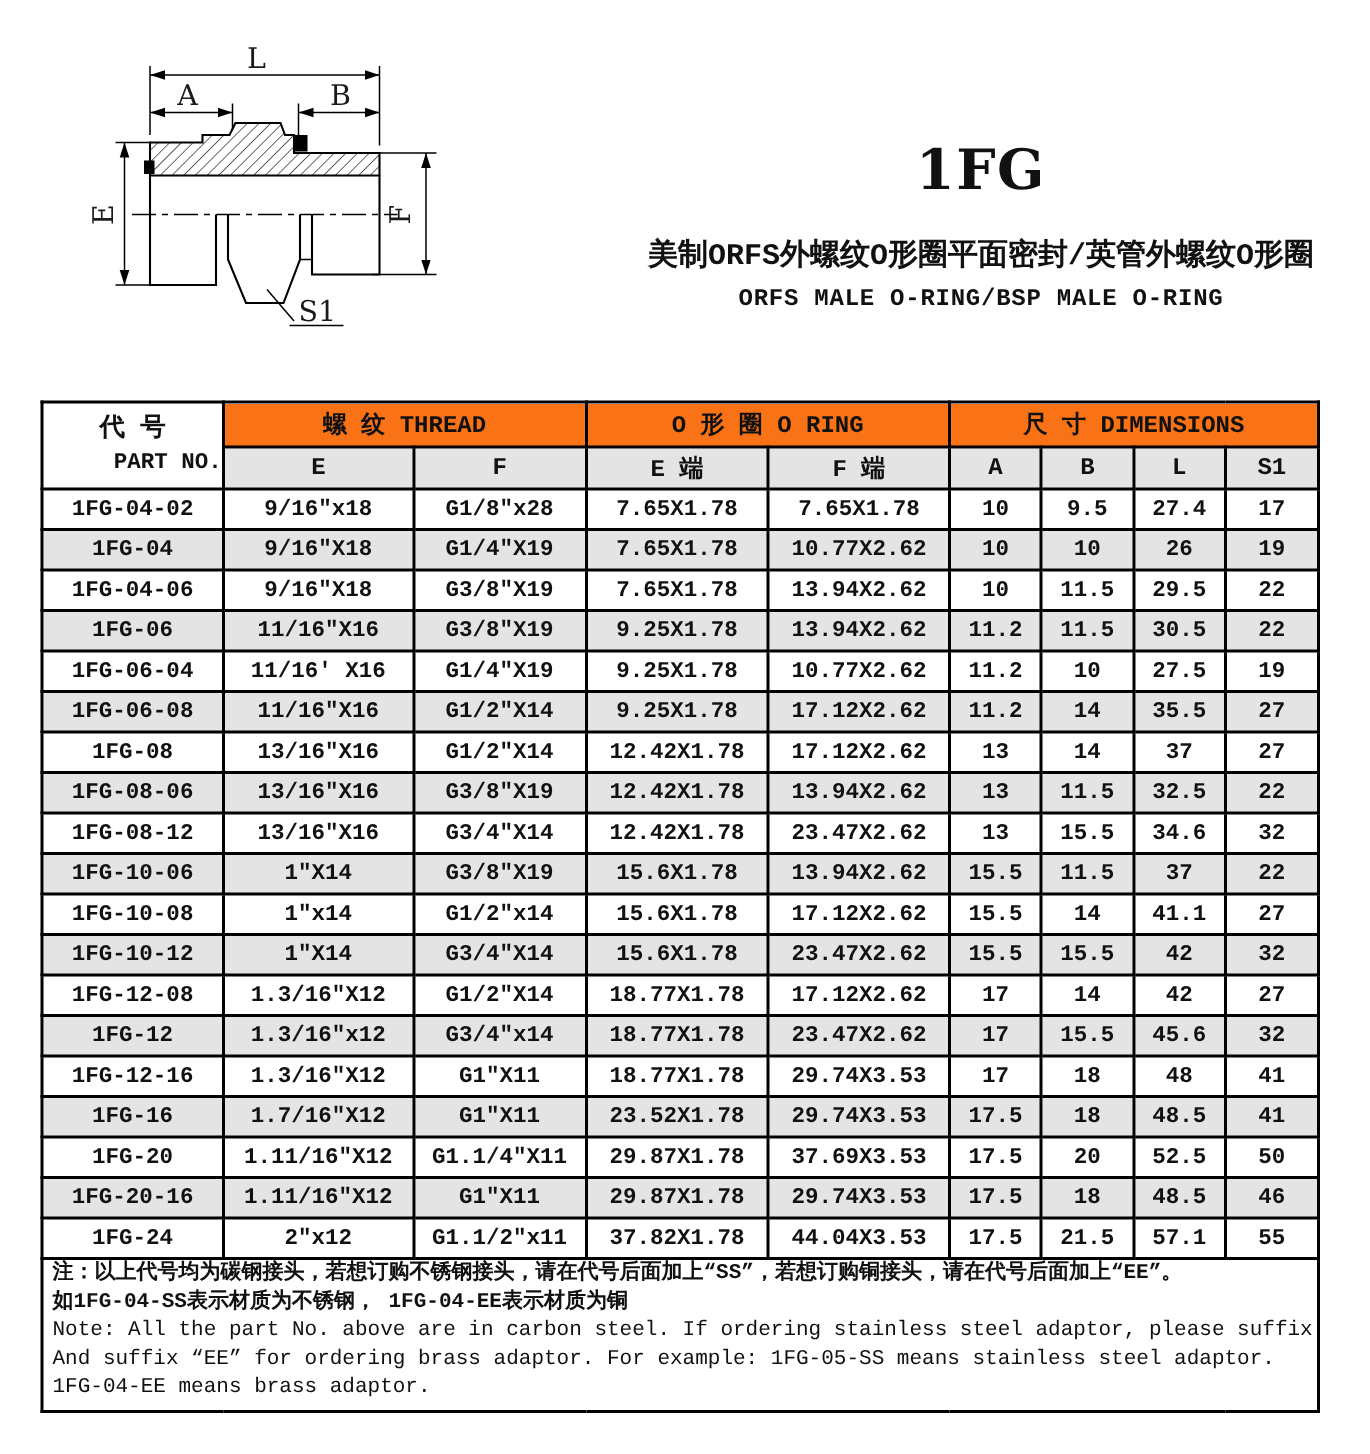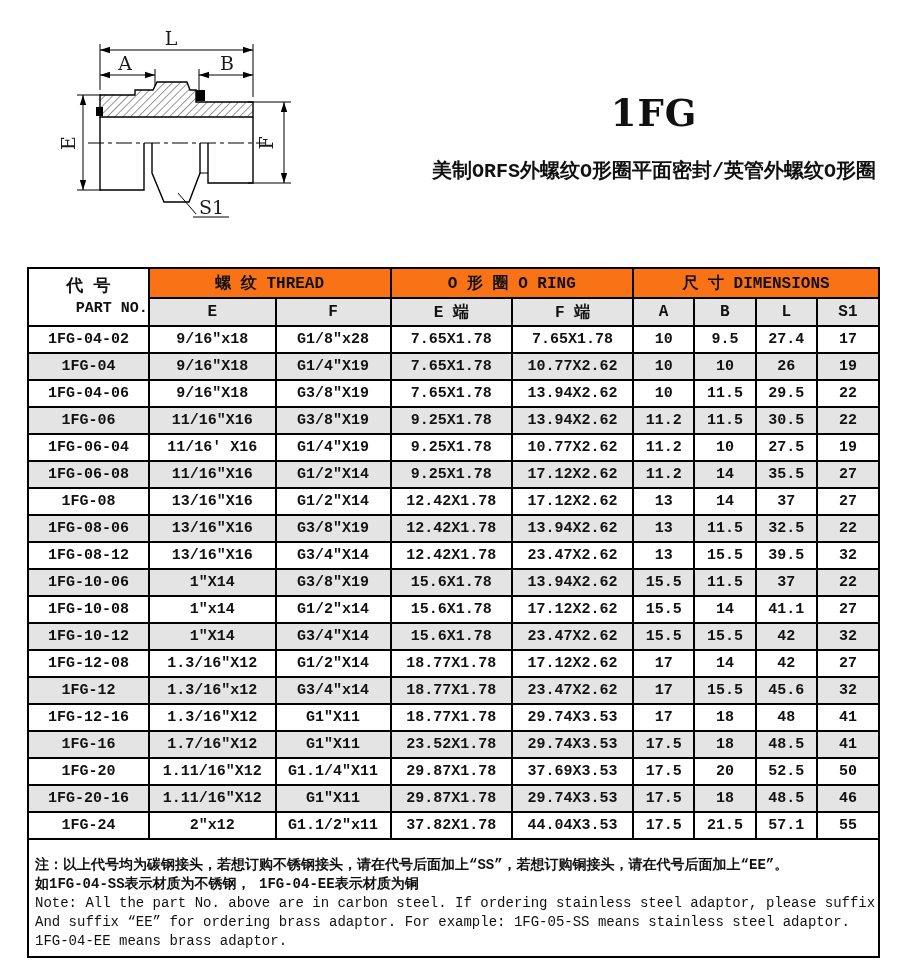--- a/index.html
+++ b/index.html
@@ -85,21 +85,21 @@
   th.partno-head .zh { font-size: 17px; line-height: 24px; }
   th.partno-head .en { font-size: 15px; line-height: 20px; text-align: right; }
   table.spec tbody td {
     height: 27px;
     font-size: 15px;
   }
   table.spec tbody tr.alt td { background: #e4e4e4; }
   table.spec tfoot td.notes {
     text-align: left;
     font-size: 14px;
-    padding: 16px 6px 5px 6px;
+    padding: 0 6px 5px 6px;
     white-space: nowrap;
   }
   .note-line { line-height: 19px; font-weight: bold; }
   .note-line.en { font-weight: normal; }
 </style>
 </head>
 <body>
 
 <div id="page">
 
@@ -153,20 +153,21 @@
 
       <line x1="175" y1="206" x2="193" y2="227" stroke="#000" stroke-width="1"></line>
       <line x1="190" y1="230" x2="226" y2="230" stroke="#000" stroke-width="1"></line>
       <text class="dim-label" x="196" y="227">S1</text>
     </svg>
   </div>
 
   <div class="title-block">
     <div class="title-main">1FG</div>
     <div class="title-zh">美制ORFS外螺纹O形圈平面密封/英管外螺纹O形圈</div>
+    <div class="title-en">ORFS MALE O-RING/BSP MALE O-RING</div>
   </div>
 
   <table class="spec">
     <colgroup>
       <col style="width:14.2%">
       <col style="width:14.9%">
       <col style="width:13.5%">
       <col style="width:14.3%">
       <col style="width:14.2%">
       <col style="width:7.2%">
@@ -285,21 +286,21 @@
           <td>22</td>
         </tr>
         <tr>
           <td>1FG-08-12</td>
           <td>13/16″X16</td>
           <td>G3/4″X14</td>
           <td>12.42X1.78</td>
           <td>23.47X2.62</td>
           <td>13</td>
           <td>15.5</td>
-          <td>39.5</td>
+          <td>34.6</td>
           <td>32</td>
         </tr>
         <tr class="alt">
           <td>1FG-10-06</td>
           <td>1″X14</td>
           <td>G3/8″X19</td>
           <td>15.6X1.78</td>
           <td>13.94X2.62</td>
           <td>15.5</td>
           <td>11.5</td>

